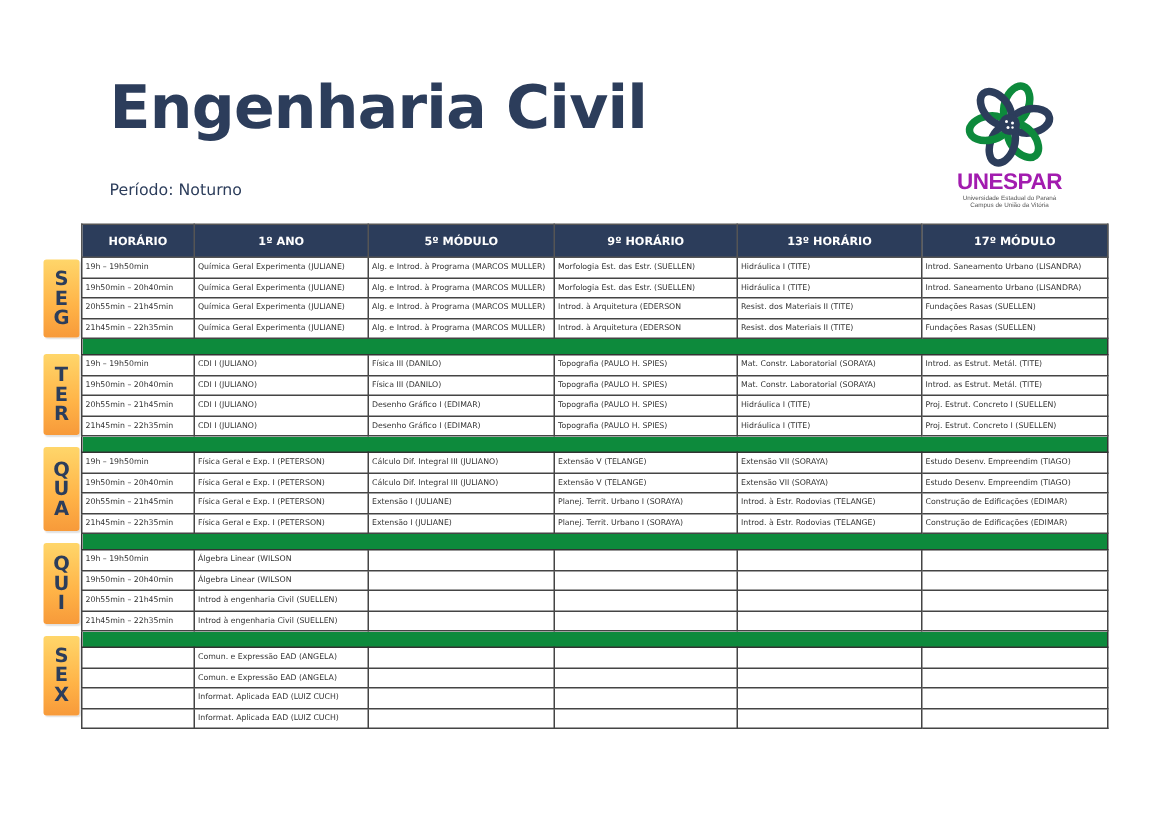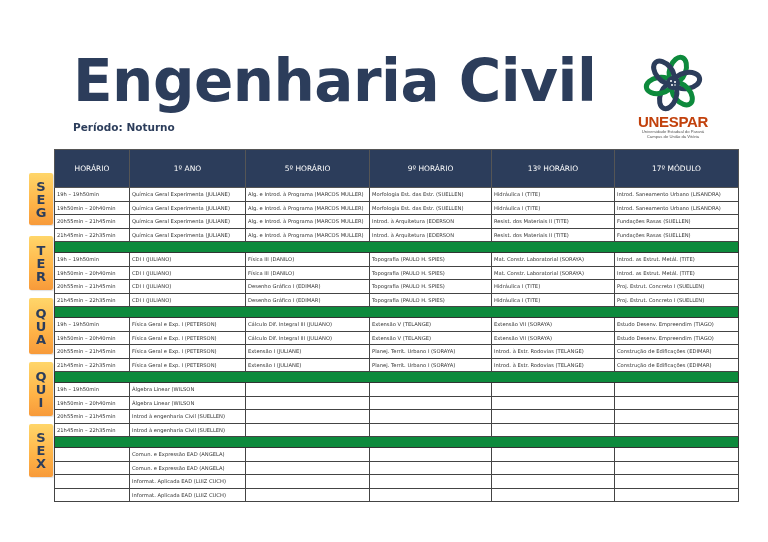--- a/index.html
+++ b/index.html
@@ -2,41 +2,41 @@
 <html><head>
 <meta charset="utf-8">
 <style>
   * { box-sizing: border-box; margin: 0; padding: 0; }
   html, body { width: 768px; height: 542px; background: #ffffff; overflow: hidden; }
   body { position: relative; font-family: "Liberation Sans", "DejaVu Sans", sans-serif; color: #222; }
 
   .title {
     position: absolute; left: 73px; top: 52px;
     font-family: "DejaVu Sans", sans-serif; font-weight: bold;
-    font-size: 58px; letter-spacing: -0.5px; color: #2c3d5b; line-height: 1;
+    font-size: 40px; letter-spacing: -0.5px; color: #2c3d5b; line-height: 1;
   }
   .subtitle {
     position: absolute; left: 73px; top: 121px;
-    font-family: "DejaVu Sans", sans-serif; font-weight: bold;
+    font-family: "DejaVu Sans", sans-serif; font-weight: normal;
     font-size: 10.5px; color: #2c3d5b;
   }
 
   .logo { position: absolute; left: 628px; top: 52px; width: 90px; height: 94px; text-align: center; }
   .logo svg { display: block; margin: 0 auto; }
-  .logo .brand { font-family: "Liberation Sans", sans-serif; font-weight: bold; font-size: 15px; color: #c2410c; letter-spacing: -0.3px; line-height: 1; margin-top: 0px; }
+  .logo .brand { font-family: "Liberation Sans", sans-serif; font-weight: bold; font-size: 15px; color: #a21caf; letter-spacing: -0.3px; line-height: 1; margin-top: 0px; }
   .logo .sub { font-size: 4.2px; color: #555; line-height: 1.2; }
 
   table.sched {
     position: absolute; left: 54px; top: 149px; width: 684px;
     border-collapse: collapse; table-layout: fixed;
     font-family: "DejaVu Sans", sans-serif;
   }
   table.sched th {
-    background: #2c3d5b; color: #ffffff; font-size: 7.5px; font-weight: normal;
-    height: 38px; border: 1px solid #555; text-align: center;
+    background: #2c3d5b; color: #ffffff; font-size: 7.5px; font-weight: bold;
+    height: 22px; border: 1px solid #555; text-align: center;
   }
   table.sched td {
     font-size: 5.2px; color: #333; height: 13.5px; border: 1px solid #444;
     padding: 0 2px; white-space: nowrap; overflow: hidden; background: #fff;
     vertical-align: middle;
   }
   table.sched tr.sep td { background: #0d8a3c; height: 11px; border: 1px solid #333; padding: 0; }
 
   .day {
     position: absolute; left: 29px; width: 24px;
@@ -108,21 +108,21 @@
       <col style="width:116px">
       <col style="width:124px">
     <col style="width:122px">
       <col style="width:123px">
       <col style="width:124px">
   </colgroup>
   <thead>
     <tr>
       <th>HORÁRIO</th>
       <th>1º ANO</th>
-      <th>5º HORÁRIO</th>
+      <th>5º MÓDULO</th>
       <th>9º HORÁRIO</th>
       <th>13º HORÁRIO</th>
       <th>17º MÓDULO</th>
     </tr>
   </thead>
   <tbody id="tbody">
       <tr>
         <td>19h – 19h50min</td>
         <td>Química Geral Experimenta (JULIANE)</td>
         <td>Alg. e Introd. à Programa (MARCOS MULLER)</td>

